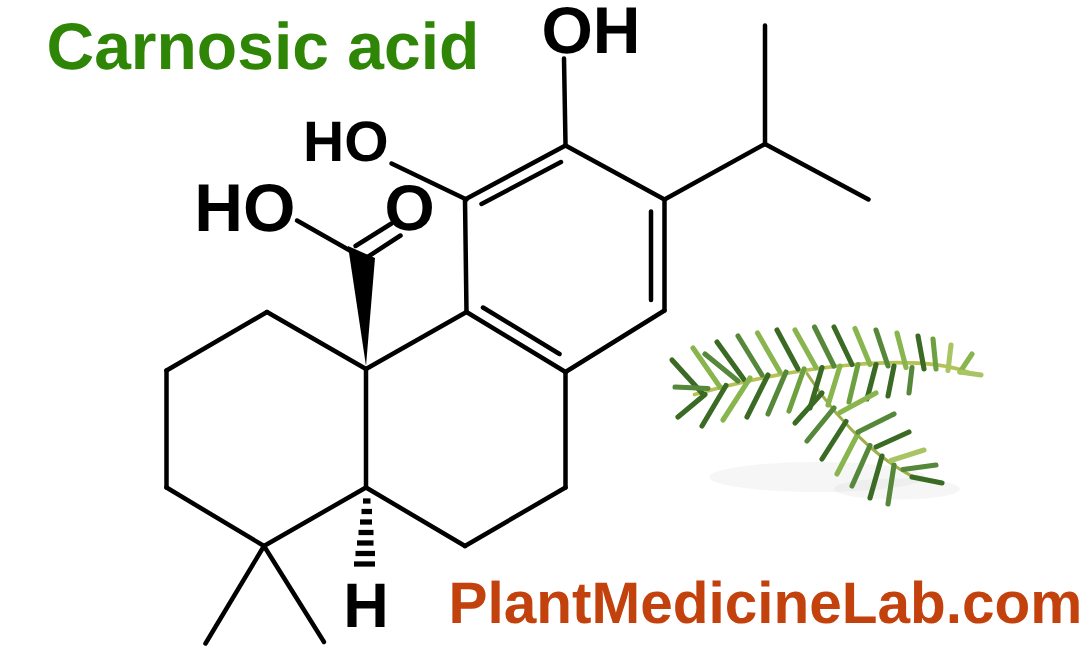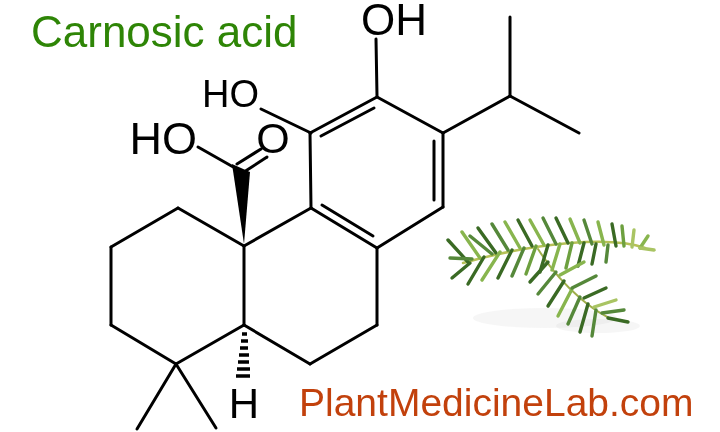--- a/index.html
+++ b/index.html
@@ -1,18 +1,18 @@
 <!DOCTYPE html>
 <html><head>
 <meta charset="utf-8">
 <style>
   html,body{margin:0;padding:0;}
   body{width:720px;height:432px;overflow:hidden;background:#ffffff;
        font-family:"Liberation Sans",sans-serif;}
-  .canvas{position:relative;width:720px;height:432px;background:#ffffff;}
+  .canvas{position:relative;width:720px;height:432px;background:#ffffff;font-weight:bold;}
   .title{position:absolute;left:31px;top:6px;font-size:44px;line-height:1.2;
          color:#2e8506;letter-spacing:0px;white-space:nowrap;}
   .website{position:absolute;left:299px;top:380px;font-size:39px;line-height:1.2;
          color:#c2410c;letter-spacing:0px;white-space:nowrap;}
   svg.mol{position:absolute;left:0;top:0;}
   svg.mol text{font-family:"Liberation Sans",sans-serif;fill:#000;}
 </style>
 </head>
 <body>
 

